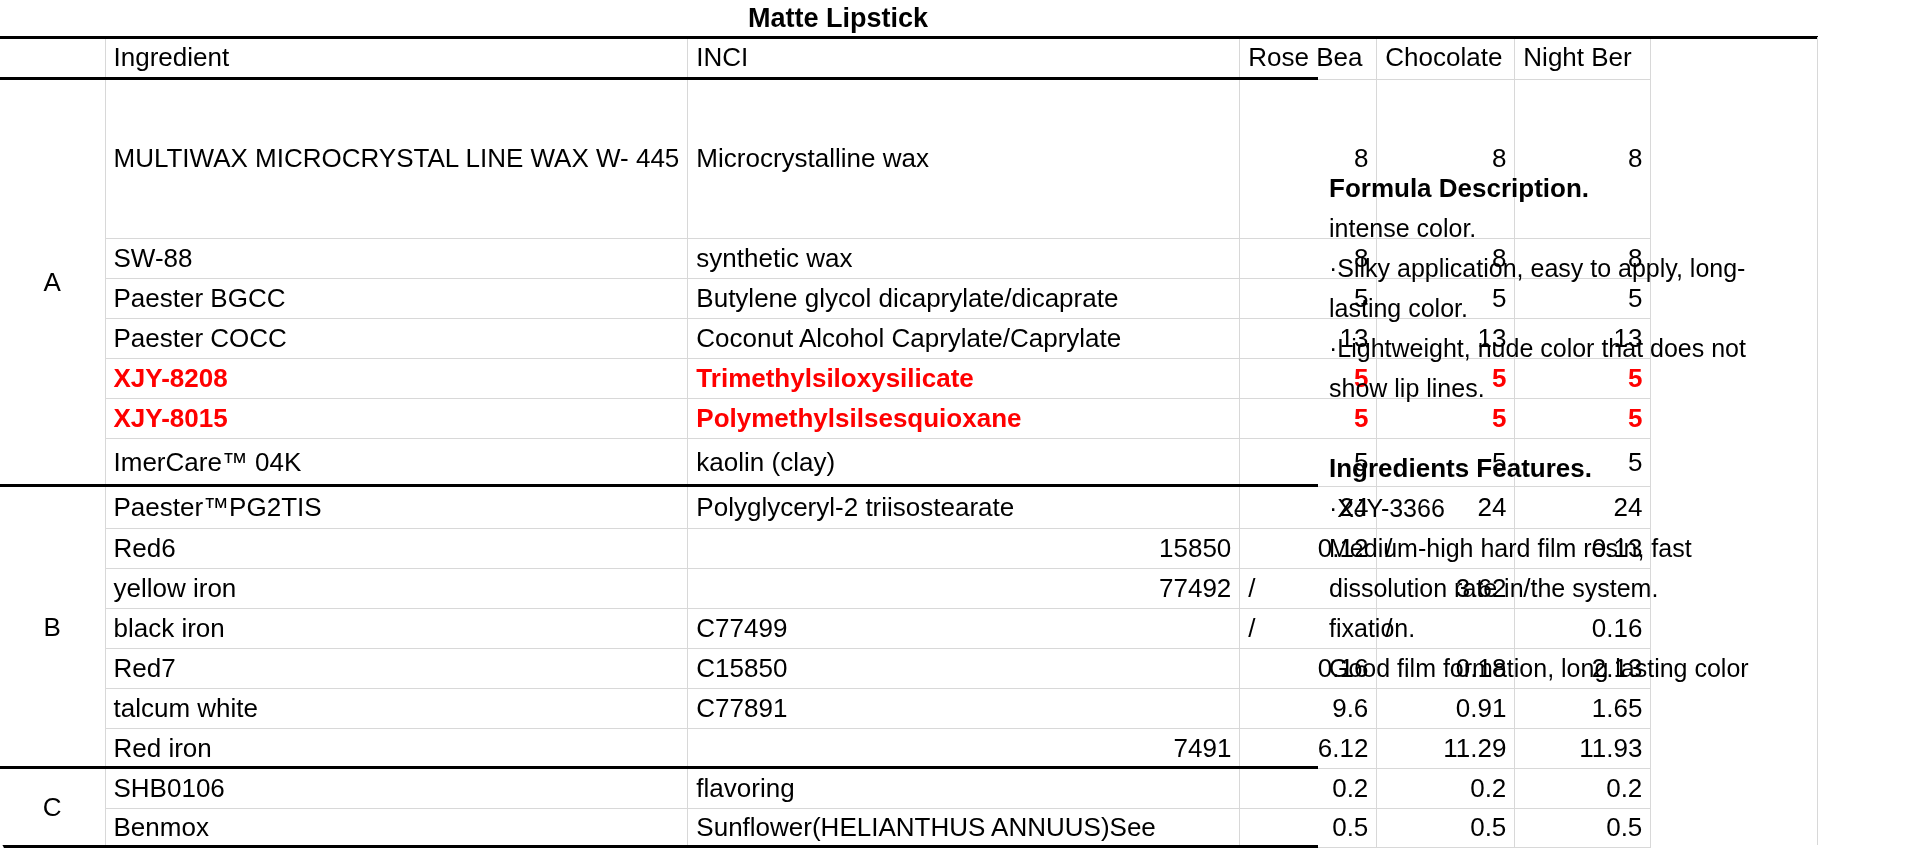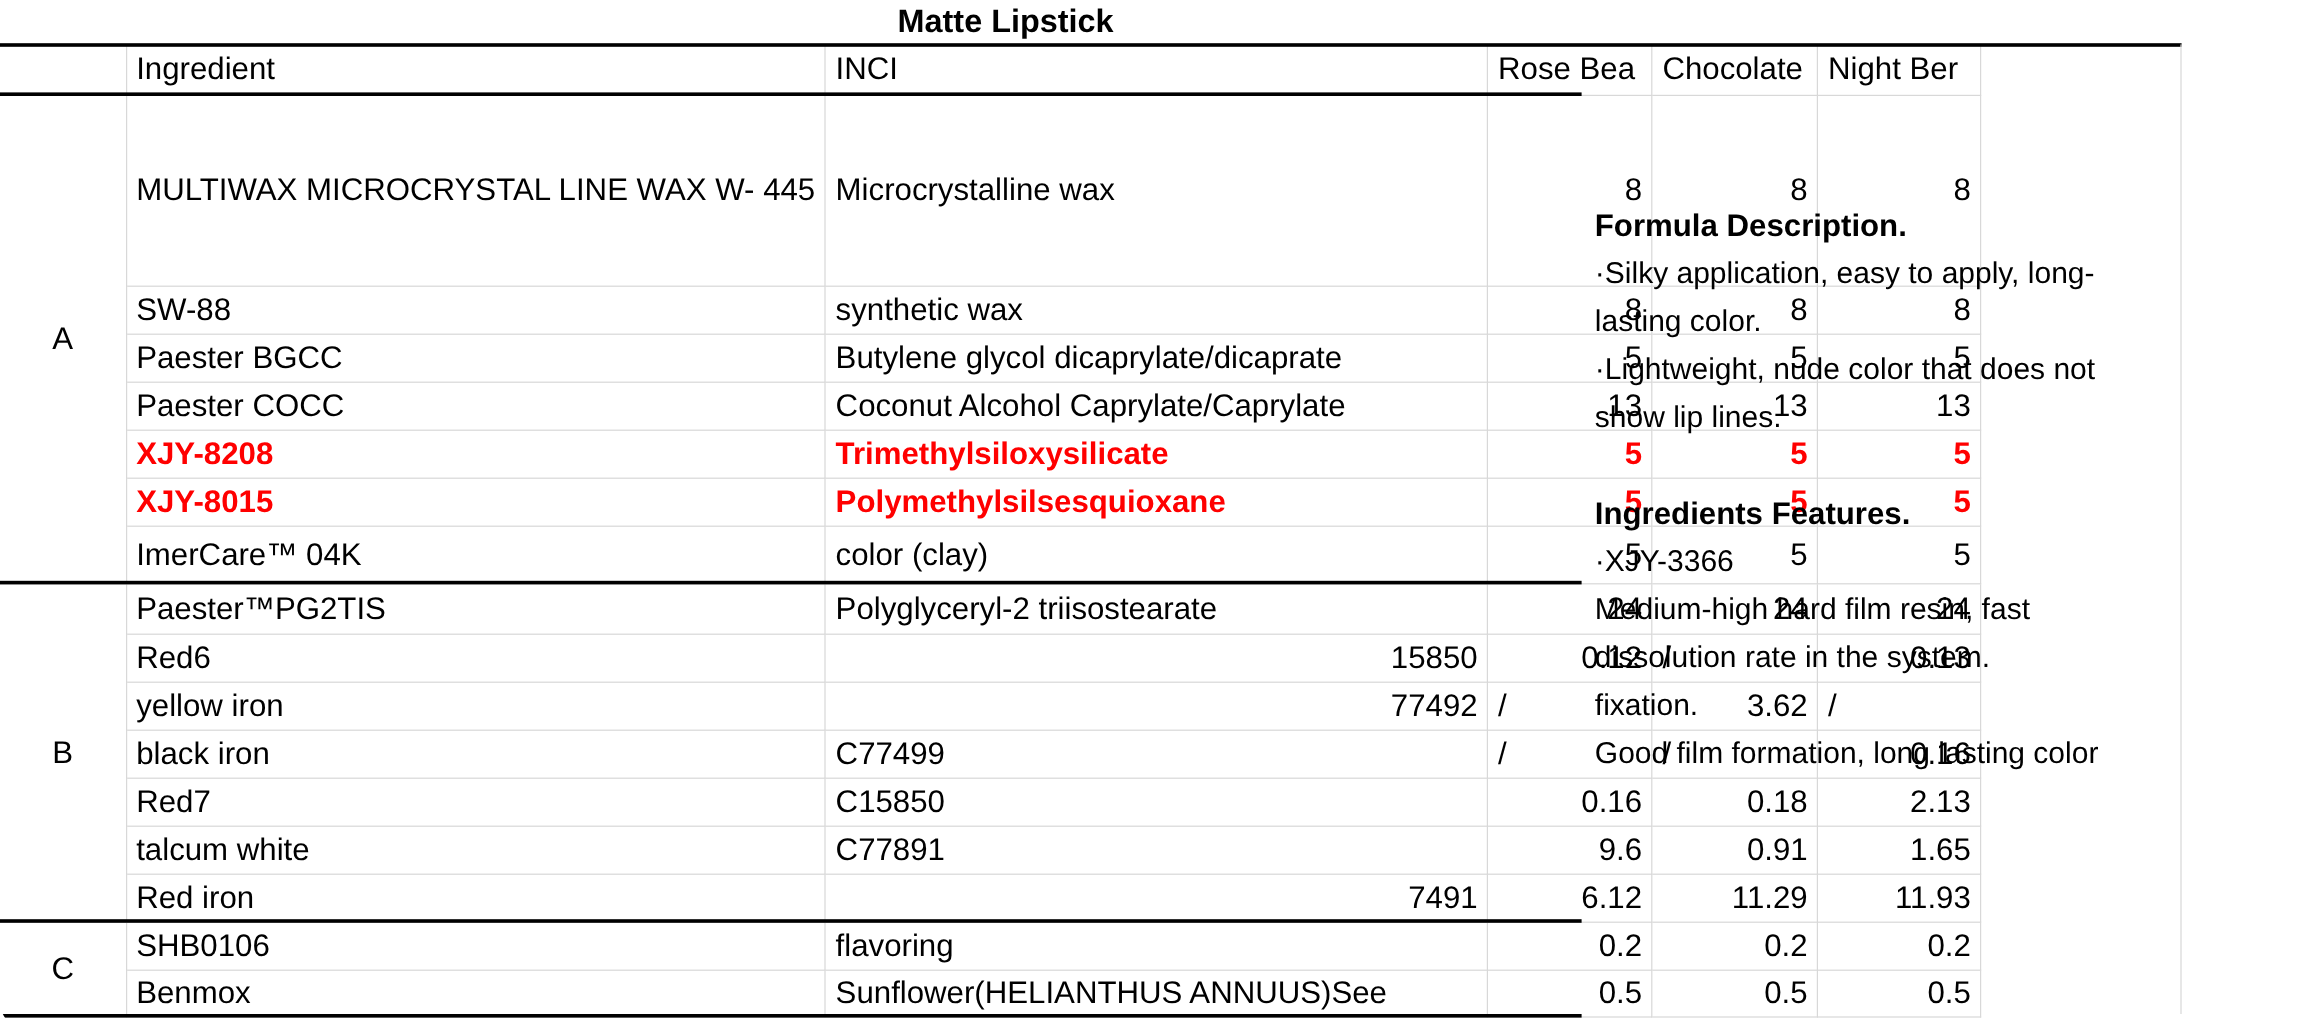--- a/index.html
+++ b/index.html
@@ -88,21 +88,21 @@
         </tr>
         <tr class="red" style="height: 40px;">
           <td class="c-ing">XJY-8015</td>
           <td class="c-inci">Polymethylsilsesquioxane</td>
           <td class="c-val num">5</td>
           <td class="c-val num">5</td>
           <td class="c-val num">5</td>
         </tr>
         <tr style="height: 48px; margin-left: 33px;">
           <td class="c-ing">ImerCare™ 04K</td>
-          <td class="c-inci">color (clay)</td>
+          <td class="c-inci">kaolin (clay)</td>
           <td class="c-val num">5</td>
           <td class="c-val num">5</td>
           <td class="c-val num">5</td>
         </tr>
         <tr style="height: 42px;">
           <td class="c-group" rowspan="7">B</td>
           <td class="c-ing">Paester™PG2TIS</td>
           <td class="c-inci">Polyglyceryl-2 triisostearate</td>
           <td class="c-val num">24</td>
           <td class="c-val num">24</td>
@@ -170,20 +170,21 @@
 
   <div class="hline" style="top:36px;width:1818px;"></div>
   <div class="hline" style="top:77px;width:1318px;"></div>
   <div class="hline" style="top:484px;width:1318px;"></div>
   <div class="hline" style="top:766px;width:1318px;"></div>
   <div class="hline" style="top:845px;width:1318px;"></div>
   <div class="vline" style="left:1817px;top:37px;height:808px;"></div>
 
   <div class="notes" id="notes-panel">
       <div class="note-line bold">Formula Description.</div>
+      <div class="note-line">intense color.</div>
       <div class="note-line">·Silky application, easy to apply, long-</div>
       <div class="note-line">lasting color.</div>
       <div class="note-line">·Lightweight, nude color that does not</div>
       <div class="note-line">show lip lines.</div>
       <div class="note-line"></div>
       <div class="note-line bold">Ingredients Features.</div>
       <div class="note-line">·XJY-3366</div>
       <div class="note-line">Medium-high hard film resin, fast</div>
       <div class="note-line">dissolution rate in the system.</div>
       <div class="note-line">fixation.</div>

